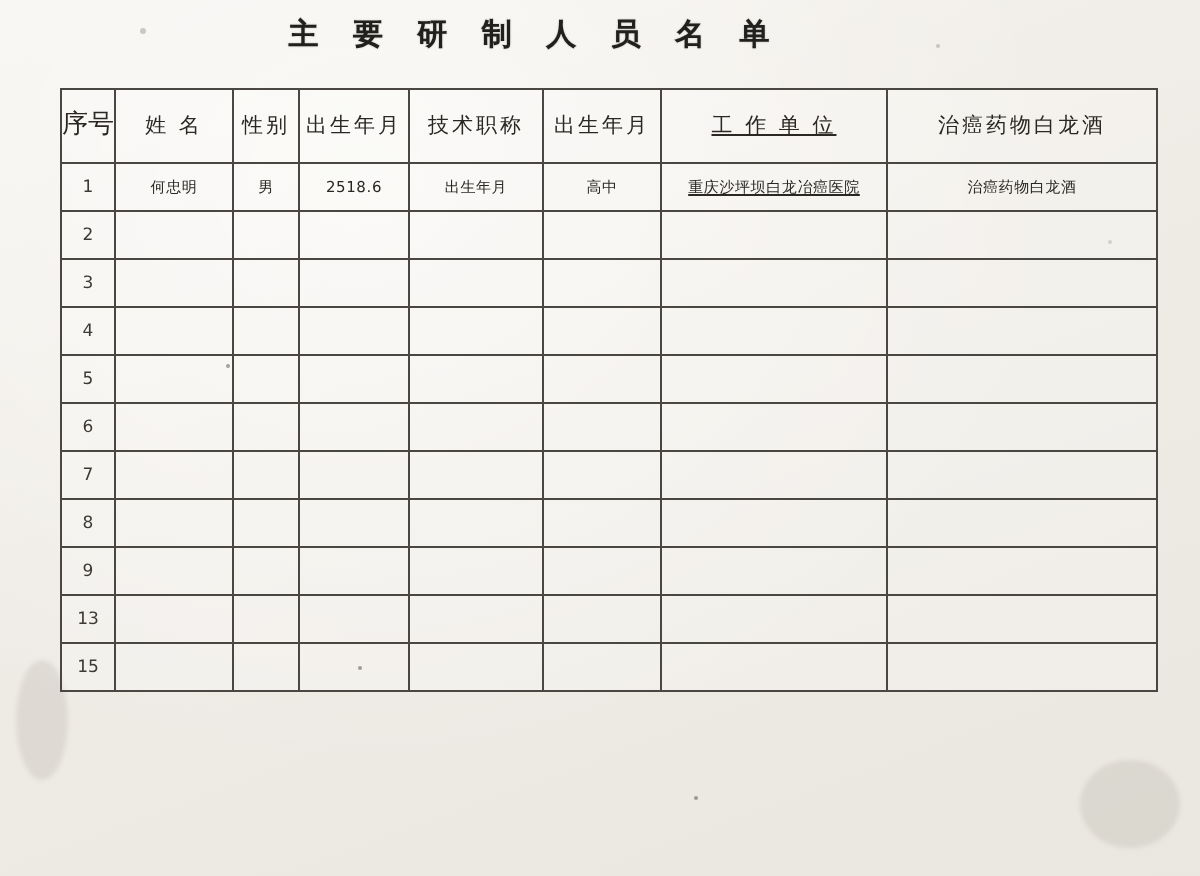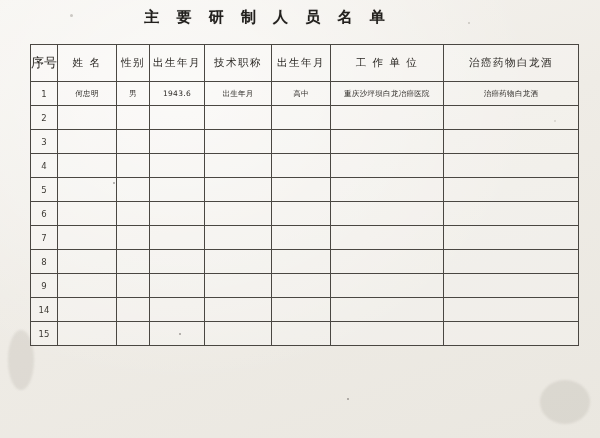--- a/index.html
+++ b/index.html
@@ -81,21 +81,21 @@
   tbody tr td.seq {
     font-size: 8.5px;
     color: #3d3a34;
   }
   .c-seq   { width: 26px; }
   .c-name  { width: 58px; }
   .c-sex   { width: 32px; margin-left: 32px; }
   .c-birth { width: 54px; }
   .c-title { width: 66px; margin-left: 36px; }
   .c-edu   { width: 58px; }
-  .c-unit  { width: 112px; }
+  .c-unit  { width: 112px; text-decoration: underline; }
   .c-contrib { width: 134px; }
 
   .filled {
     color: #5d4a3c;
     font-size: 7.5px;
     letter-spacing: 0.3px;
   }
   .faint-dot {
     position: absolute;
     width: 2px; height: 2px;
@@ -134,21 +134,21 @@
         <td class="c-edu">出生年月</td>
         <td class="c-unit">工  作  单  位</td>
         <td class="c-contrib">治癌药物白龙酒</td>
       </tr>
     </thead>
     <tbody id="table-body">
         <tr>
           <td class="c-seq seq">1</td>
           <td class="c-name filled">何忠明</td>
           <td class="c-sex filled">男</td>
-          <td class="c-birth filled">1943.6</td>
+          <td class="c-birth filled">2518.6</td>
           <td class="c-title filled">出生年月</td>
           <td class="c-edu filled">高中</td>
           <td class="c-unit filled">重庆沙坪坝白龙冶癌医院</td>
           <td class="c-contrib filled">治癌药物白龙酒</td>
         </tr>
         <tr>
           <td class="c-seq seq">2</td>
           <td class="c-name"></td>
           <td class="c-sex"></td>
           <td class="c-birth"></td>
@@ -221,21 +221,21 @@
           <td class="c-seq seq">9</td>
           <td class="c-name"></td>
           <td class="c-sex"></td>
           <td class="c-birth"></td>
           <td class="c-title"></td>
           <td class="c-edu"></td>
           <td class="c-unit"></td>
           <td class="c-contrib"></td>
         </tr>
         <tr>
-          <td class="c-seq seq">14</td>
+          <td class="c-seq seq">13</td>
           <td class="c-name"></td>
           <td class="c-sex"></td>
           <td class="c-birth"></td>
           <td class="c-title"></td>
           <td class="c-edu"></td>
           <td class="c-unit"></td>
           <td class="c-contrib"></td>
         </tr>
         <tr>
           <td class="c-seq seq">15</td>

